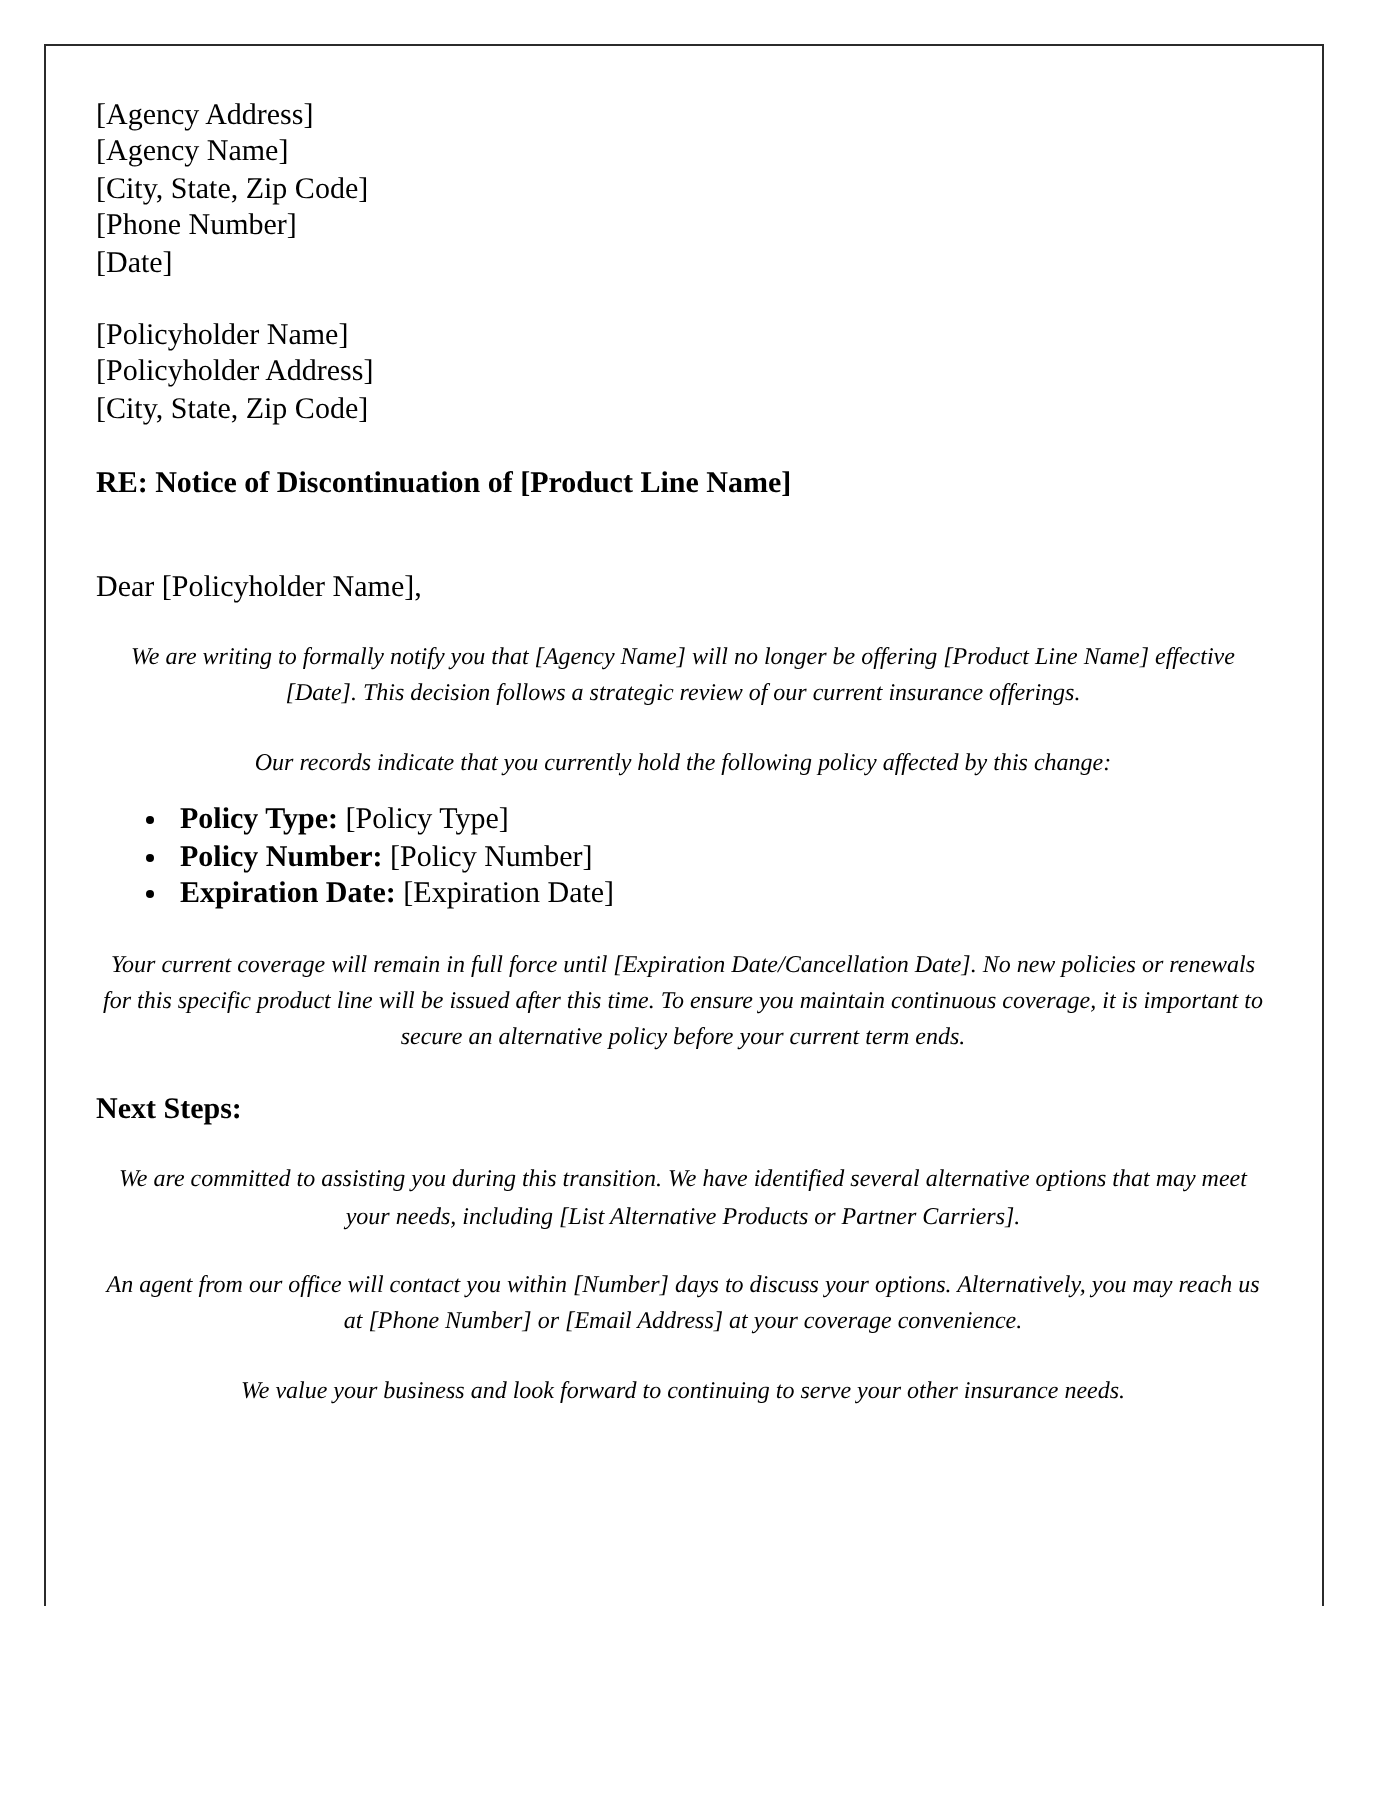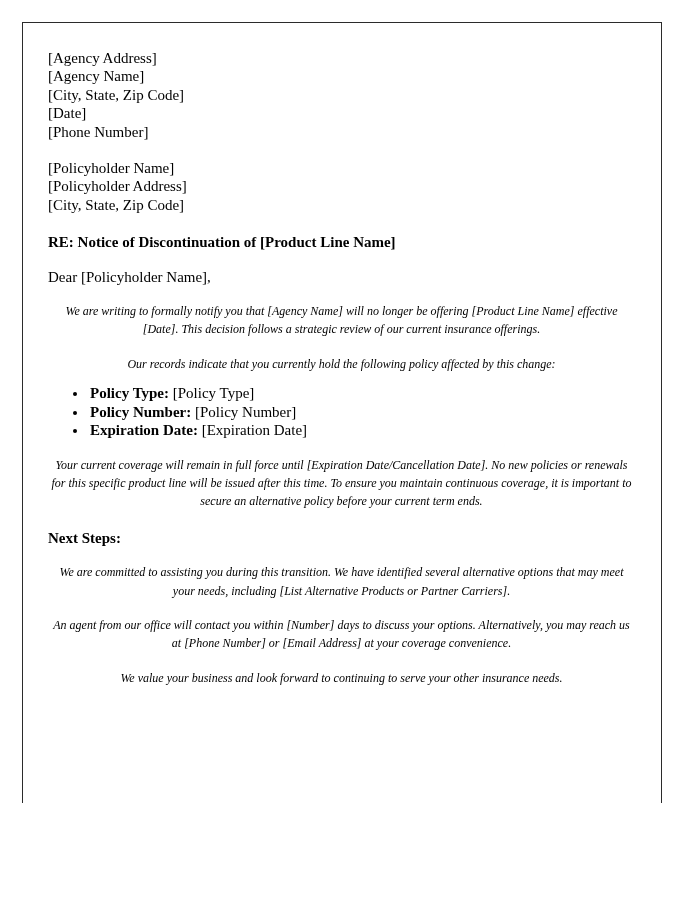--- a/index.html
+++ b/index.html
@@ -52,21 +52,21 @@
   .re-line {
     font-weight: bold;
     font-size: 15px;
     line-height: 18.4px;
     margin-top: 19px;
   }
 
   .salutation {
     font-size: 15px;
     line-height: 18.4px;
-    margin-top: 16px;
+    margin-top: 33px;
   }
 
   p.body-para {
     font-size: 12px;
     line-height: 18.4px;
     margin: 16px 0 0 0;
     text-align: center;
     font-style: italic;
   }
 
@@ -94,22 +94,22 @@
 </head>
 <body>
 
 <div class="page-sheet">
   <div class="page-body">
 
     <div class="letter-block">
       <div class="addr-line">[Agency Address]</div>
       <div class="addr-line">[Agency Name]</div>
       <div class="addr-line">[City, State, Zip Code]</div>
+      <div class="addr-line">[Phone Number]</div>
       <div class="addr-line">[Date]</div>
-      <div class="addr-line">[Phone Number]</div>
     </div>
 
     <div class="block-gap"></div>
 
     <div class="letter-block">
       <div class="addr-line">[Policyholder Name]</div>
       <div class="addr-line">[Policyholder Address]</div>
       <div class="addr-line">[City, State, Zip Code]</div>
     </div>
 

